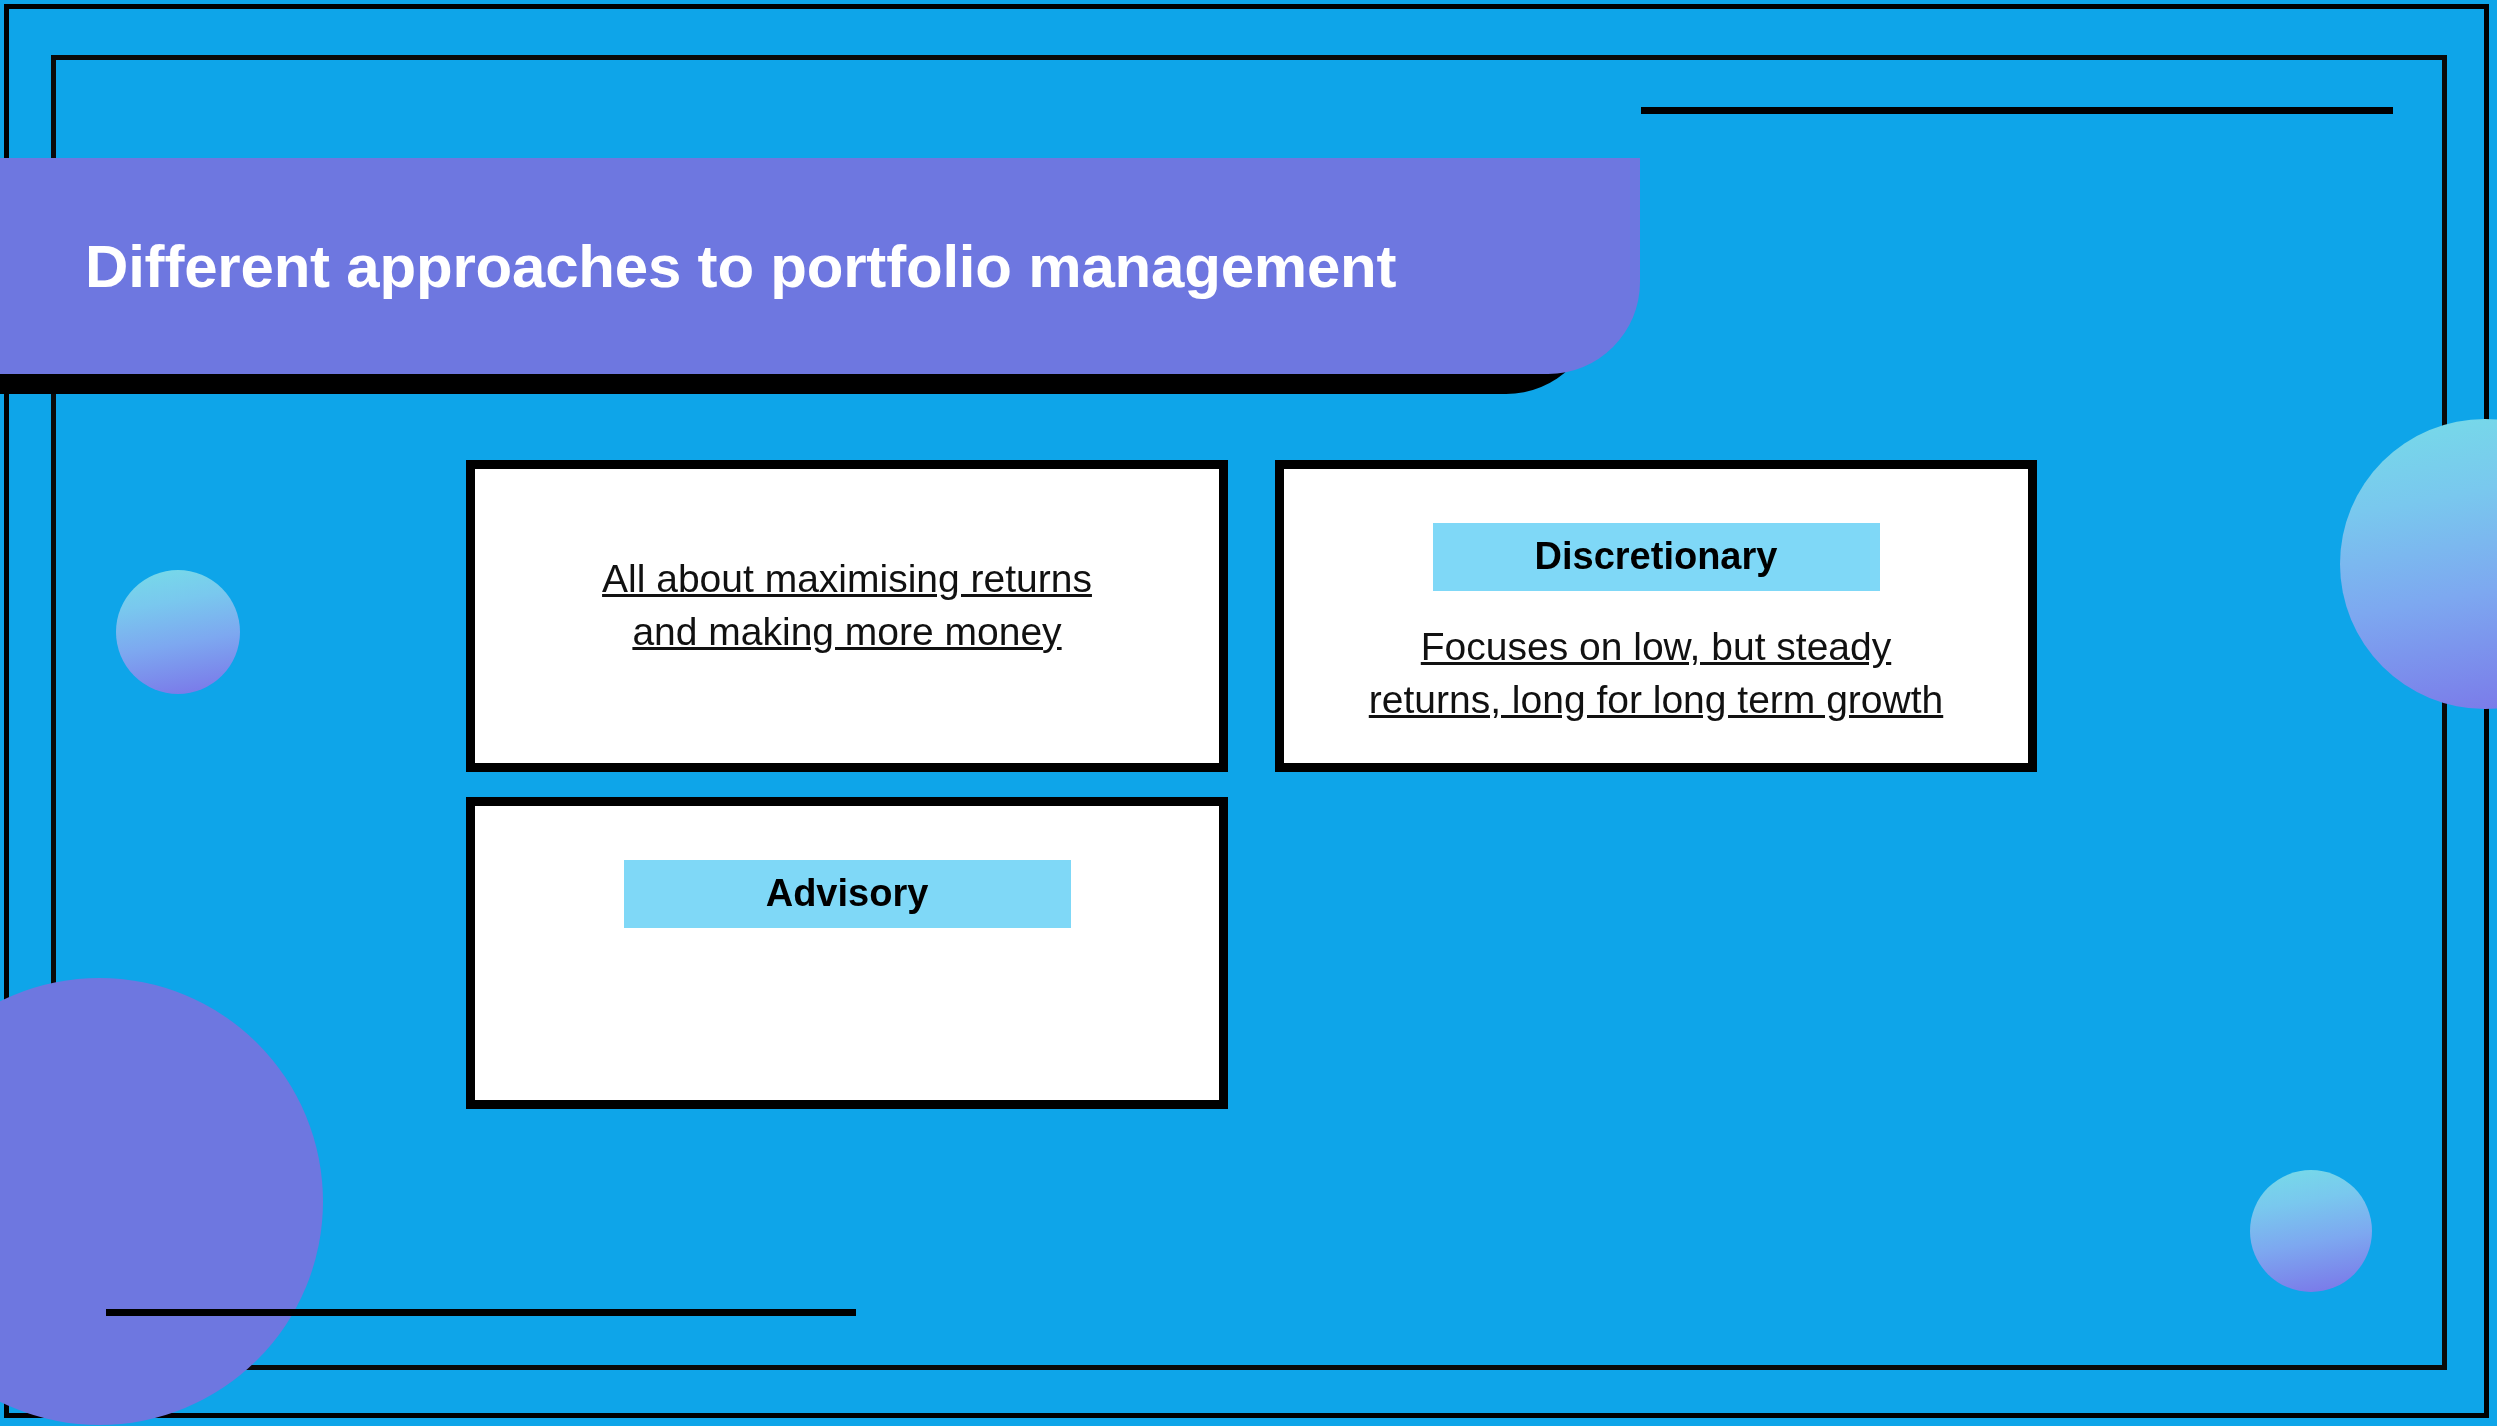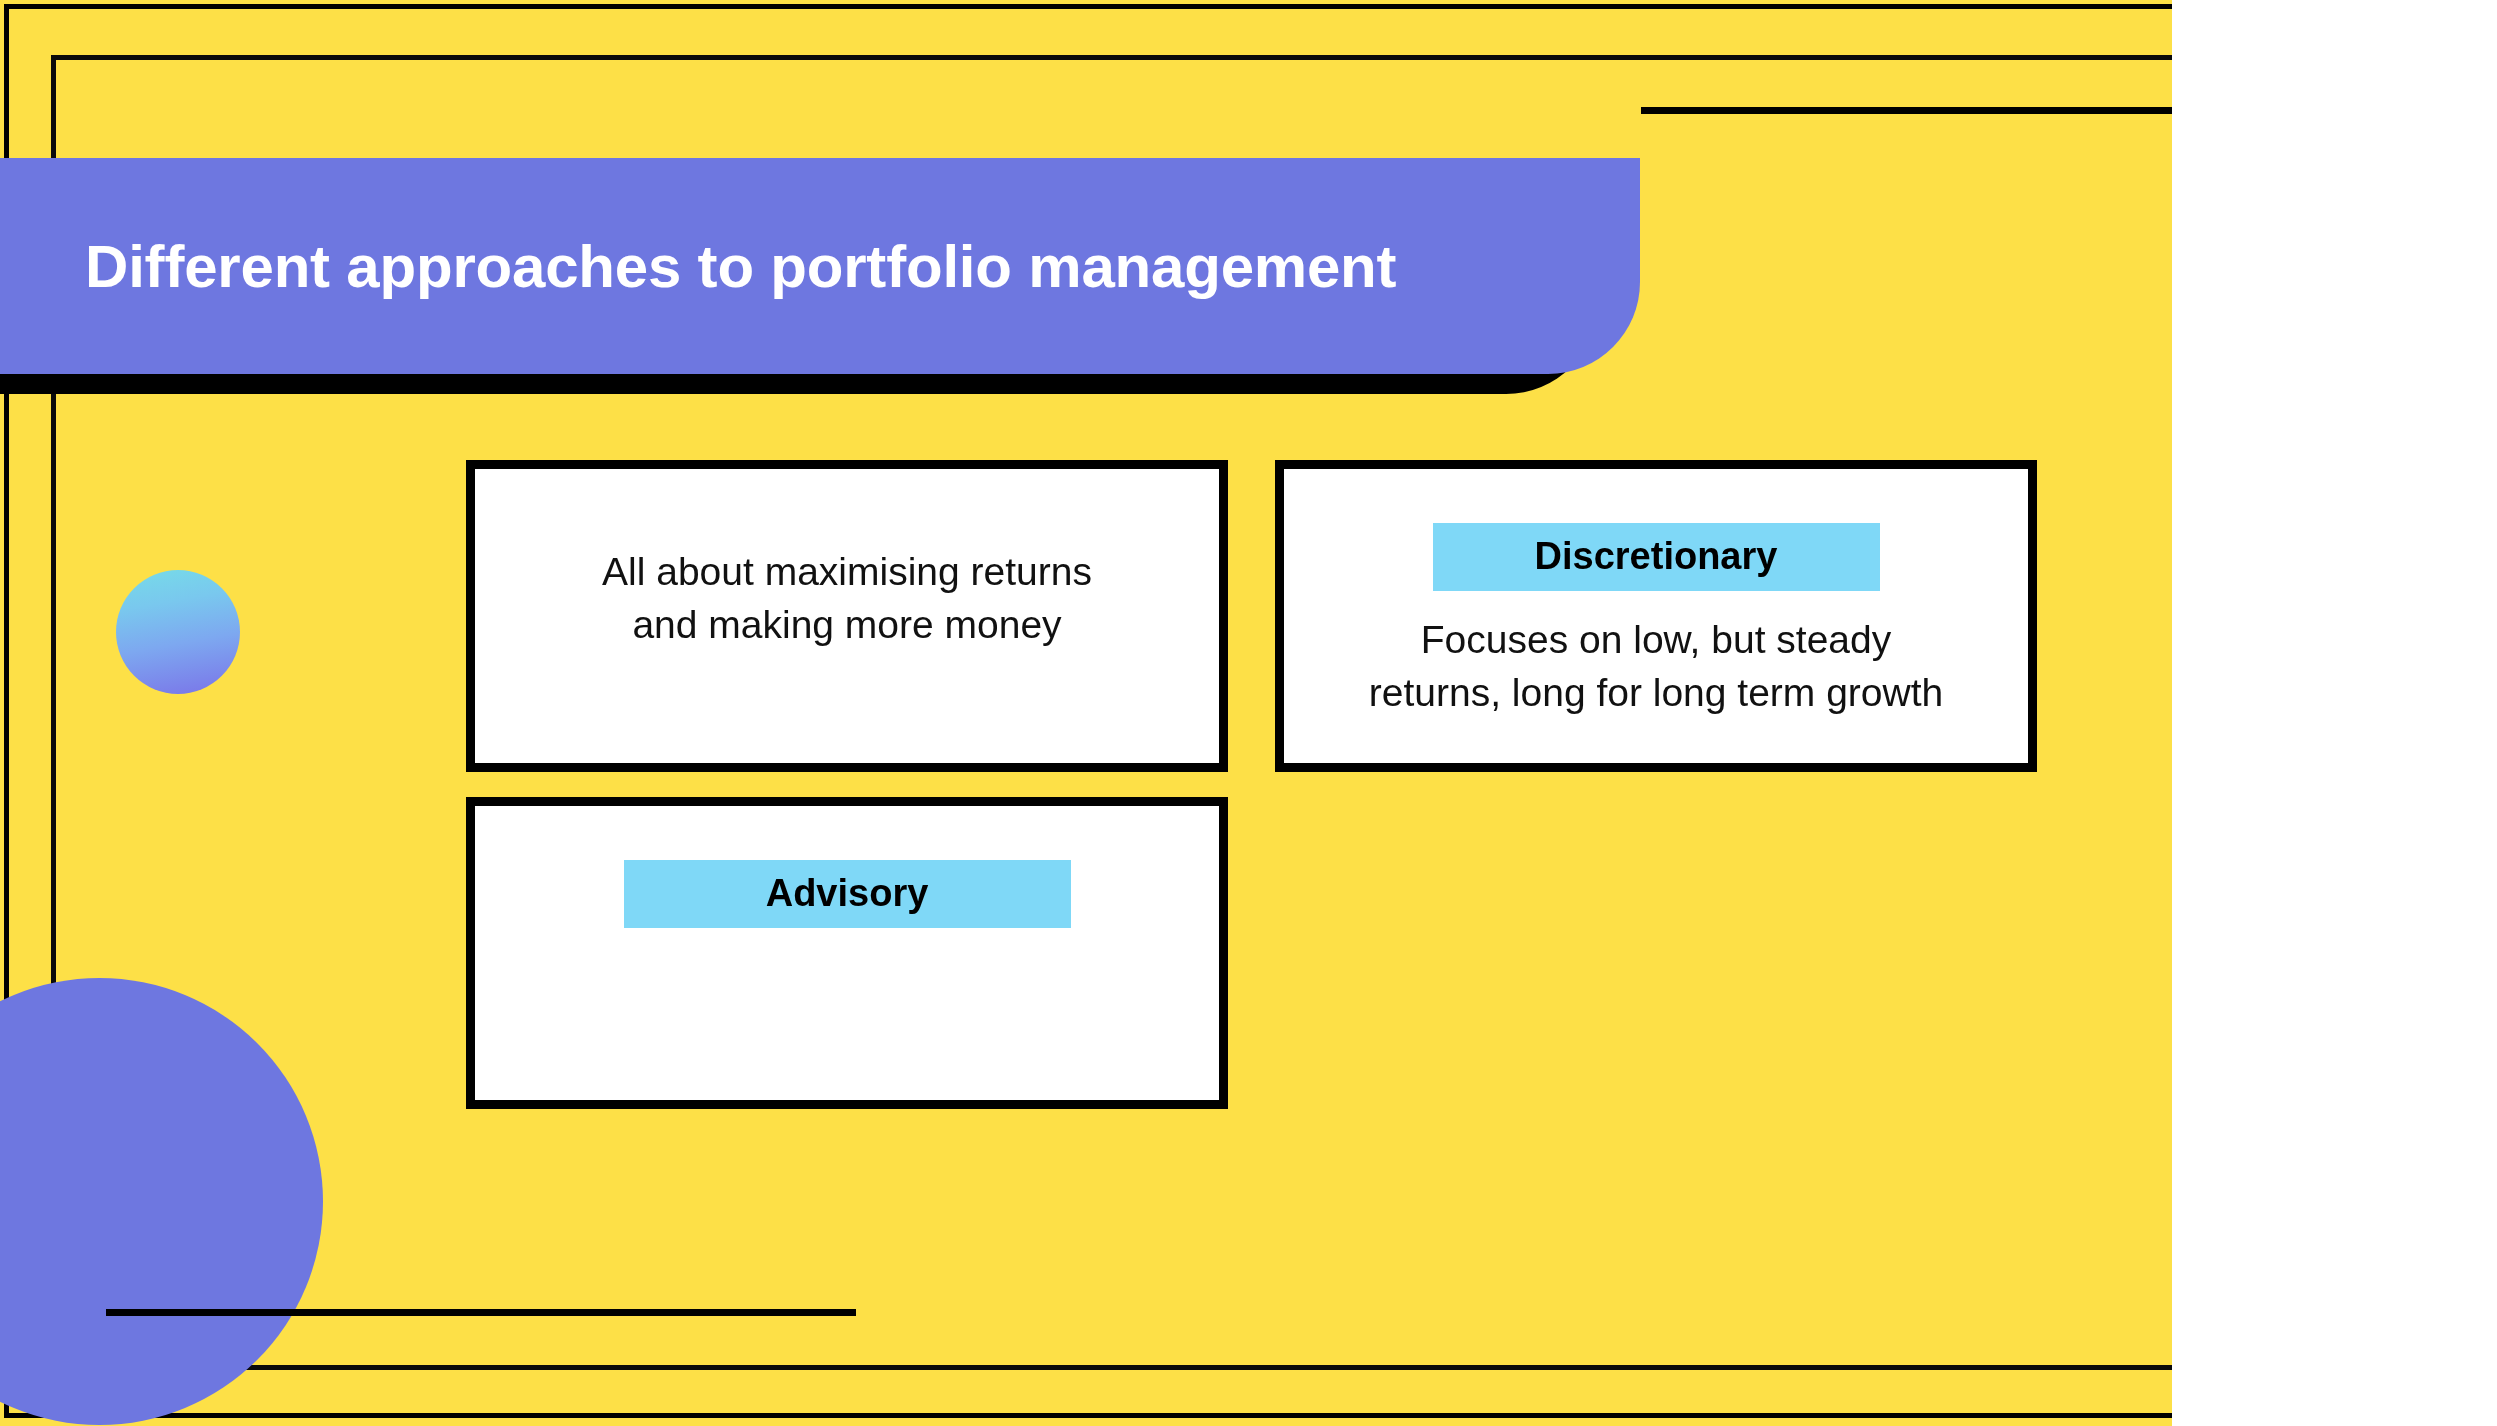--- a/index.html
+++ b/index.html
@@ -6,23 +6,23 @@
     margin: 0;
     padding: 0;
     background: #ffffff;
   }
   body {
     font-family: "Liberation Sans", sans-serif;
   }
 
   #slide {
     position: relative;
-    width: 2172px;
+    width: 2497px;
     height: 1426px;
-    background: #fde047;
+    background: #0ea5e9;
     overflow: hidden;
   }
 
   
   .frame-outer {
     position: absolute;
     left: 4px;
     top: 4px;
     width: 2485px;
     height: 1414px;
@@ -158,27 +158,28 @@
     color: #000000;
     font-size: 38px;
     font-weight: bold;
     text-align: center;
     width: 447px;
     padding: 14px 0 16px 0;
     box-sizing: border-box;
     line-height: 1.0;
   }
   .card-desc {
-    margin-top: 23px;
+    margin-top: 30px;
     font-size: 39px;
     line-height: 1.35;
     color: #111111;
     text-align: center;
     white-space: pre-line;
     padding: 0 24px;
+    text-decoration: underline;
   }
 </style>
 </head>
 <body>
 
 <div id="slide">
 
   <div class="frame-outer"></div>
   <div class="frame-inner"></div>
 

